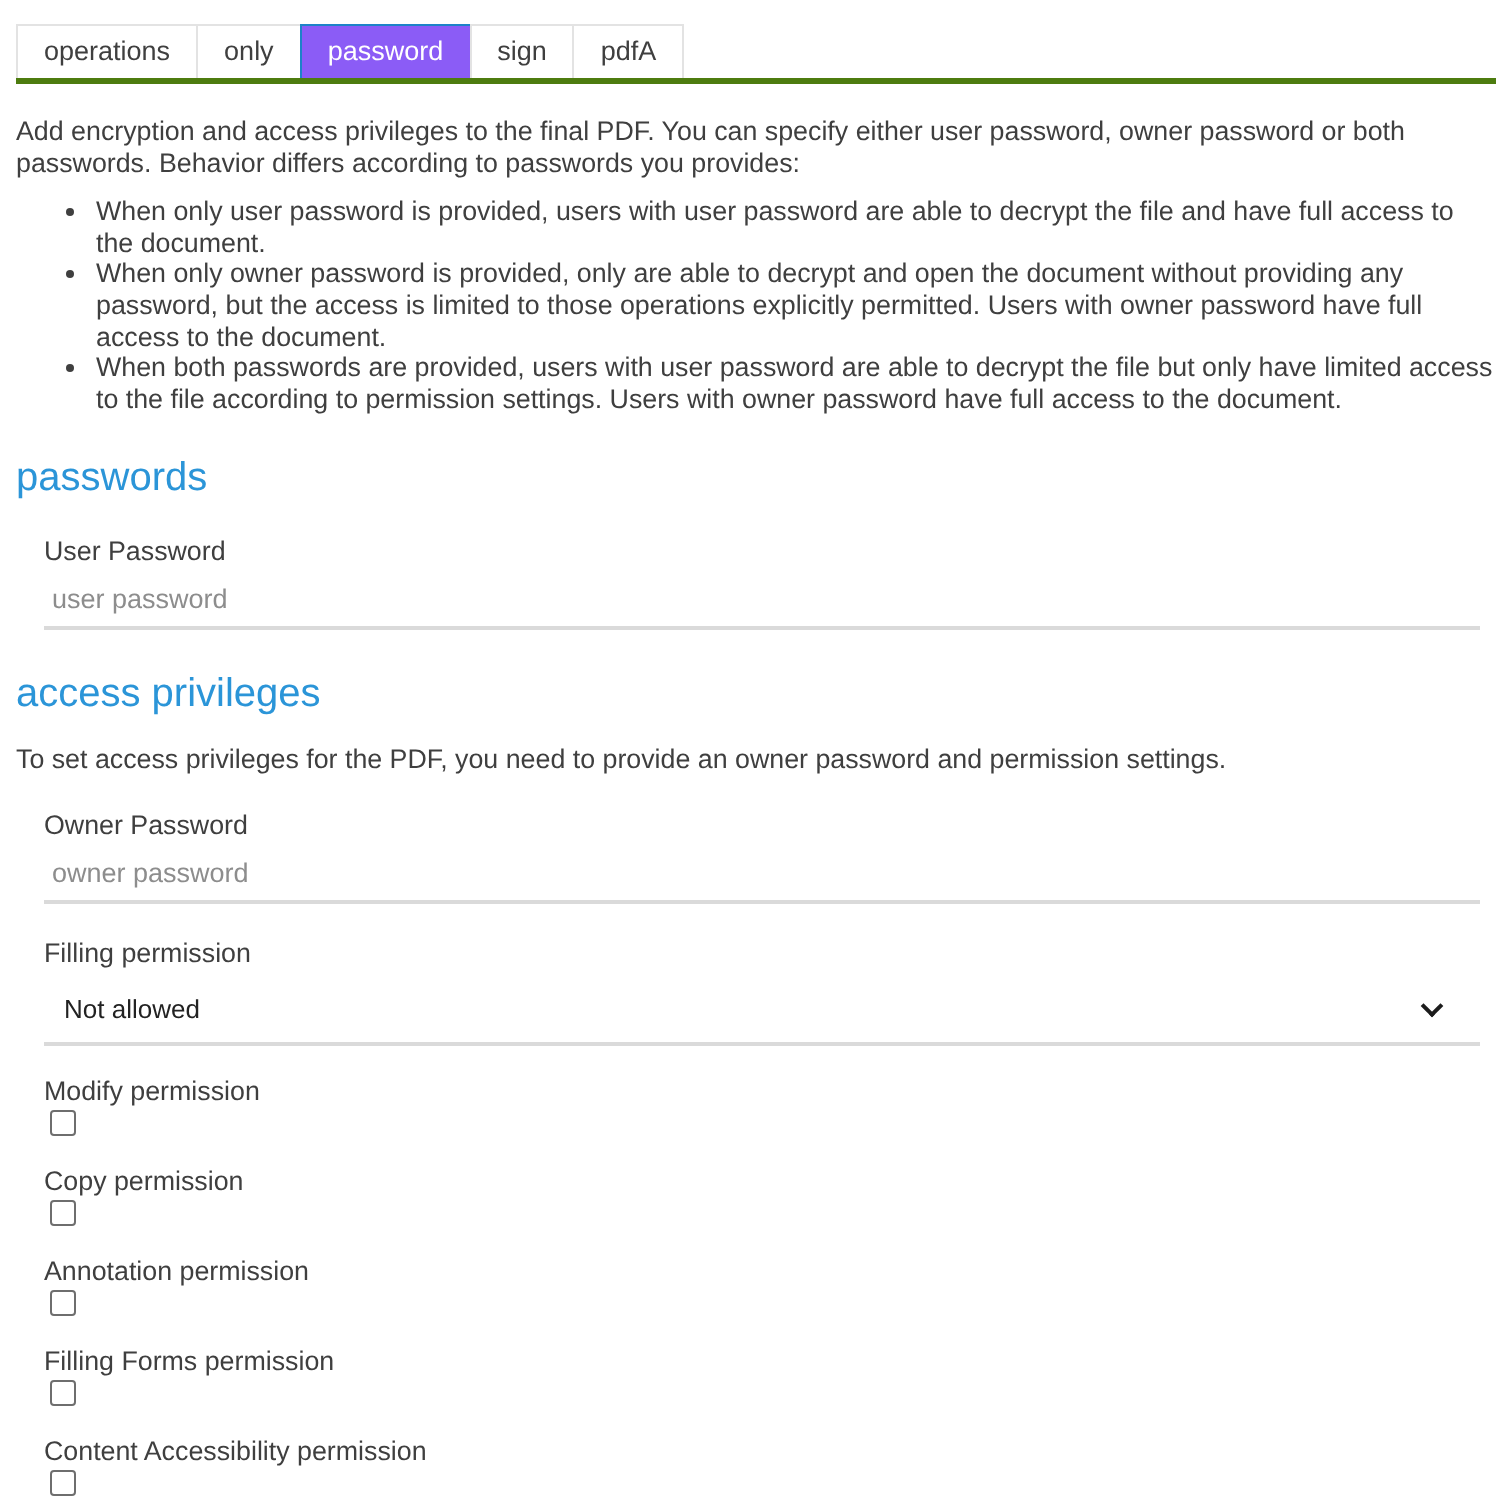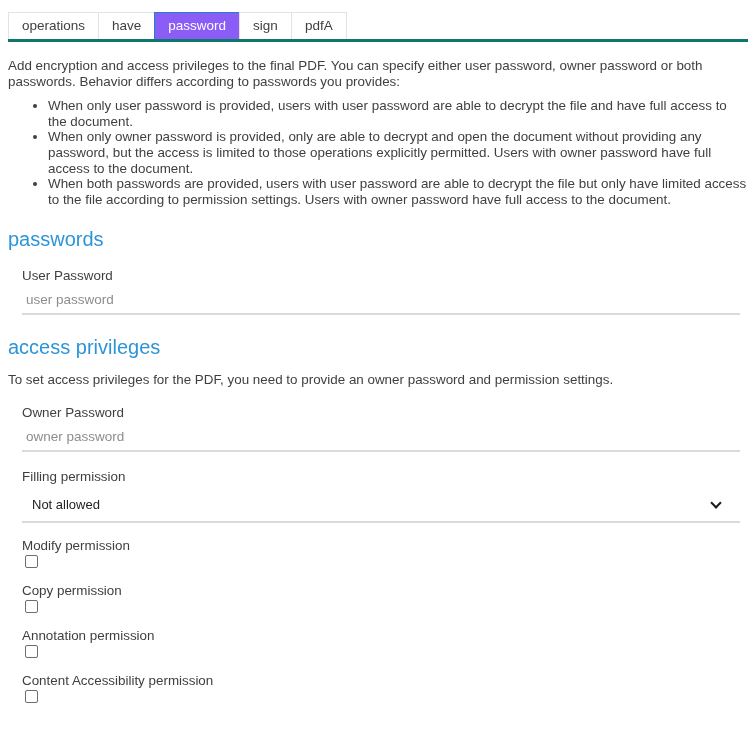--- a/index.html
+++ b/index.html
@@ -10,21 +10,21 @@
     font-size: 13.4px;
     color: #3f3f3f;
     overflow: hidden;
   }
 
   
   .tabbar {
     margin: 12px 8px 0 8px;
     display: flex;
     align-items: flex-end;
-    border-bottom: 3px solid #0f766e;
+    border-bottom: 3px solid #4d7c0f;
   }
   .tab {
     padding: 5px 13px 6px 13px;
     font-size: 13.5px;
     color: #3f3f3f;
     background: #ffffff;
     border: 1px solid #e3e3e3;
     border-bottom: none;
     margin-right: -1px;
     cursor: pointer;
@@ -108,21 +108,21 @@
     display: block;
   }
 
   .desc { margin: 13px 0 0 0; line-height: 15.6px; }
 </style>
 </head>
 <body>
 
 <nav class="tabbar">
   <div class="tab">operations</div>
-  <div class="tab">have</div>
+  <div class="tab">only</div>
   <div class="tab active">password</div>
   <div class="tab">sign</div>
   <div class="tab">pdfA</div>
 </nav>
 
 <main class="content">
 
   <p class="intro">Add encryption and access privileges to the final PDF. You can specify either user password, owner password or both passwords. Behavior differs according to passwords you provides:</p>
 
   <ul class="notes">
@@ -165,19 +165,23 @@
   <div class="check-group">
     <label class="field-label">Copy permission</label>
     <input type="checkbox" class="checkbox" style="">
   </div>
 
   <div class="check-group">
     <label class="field-label">Annotation permission</label>
     <input type="checkbox" class="checkbox" style="">
   </div>
 
+  <div class="check-group">
+    <label class="field-label">Filling Forms permission</label>
+    <input type="checkbox" class="checkbox" style="">
+  </div>
 
   <div class="check-group">
     <label class="field-label">Content Accessibility permission</label>
     <input type="checkbox" class="checkbox" style="">
   </div>
 
 </main>
 
 </body></html>

